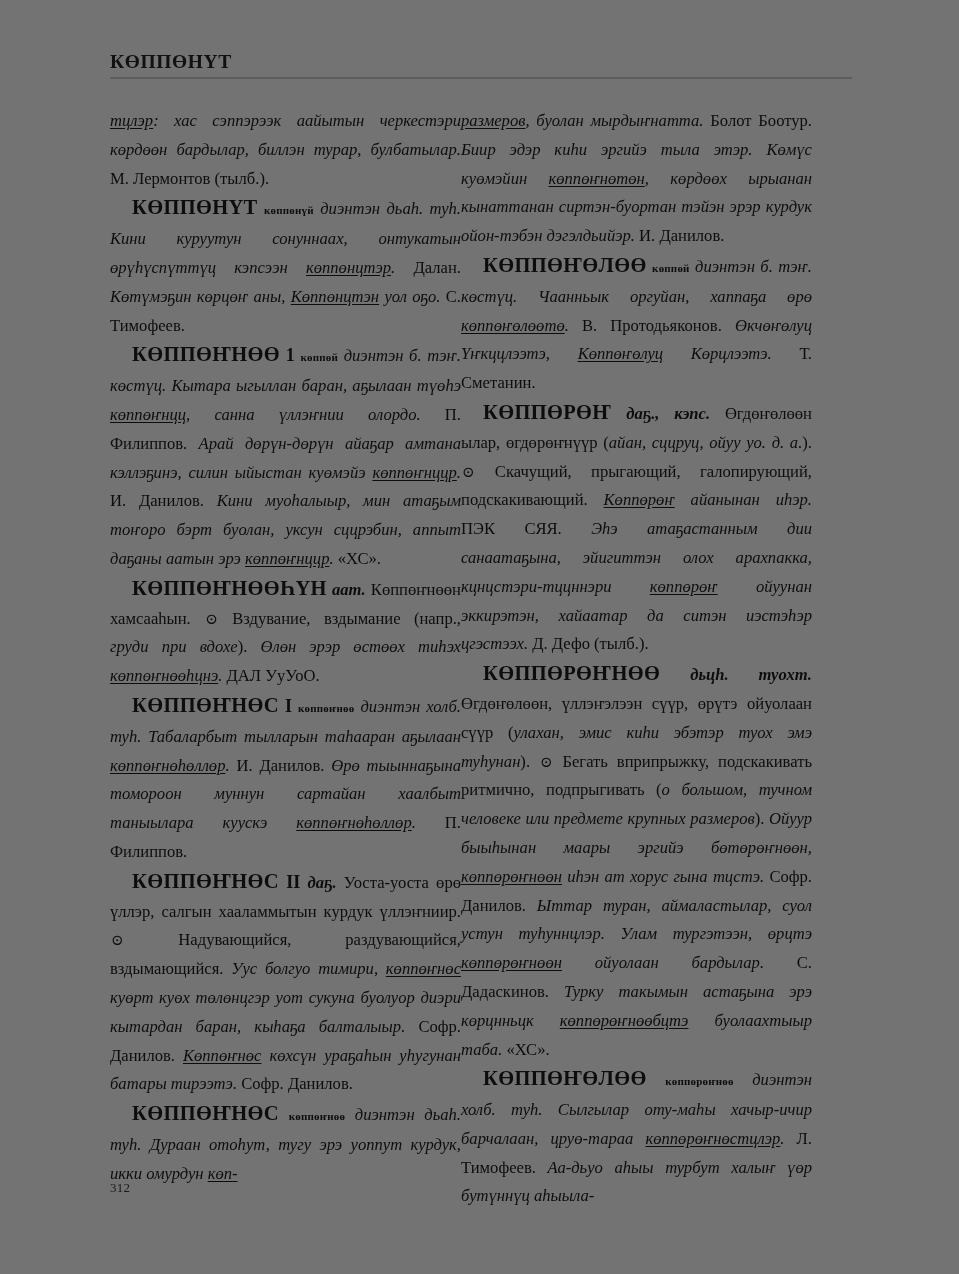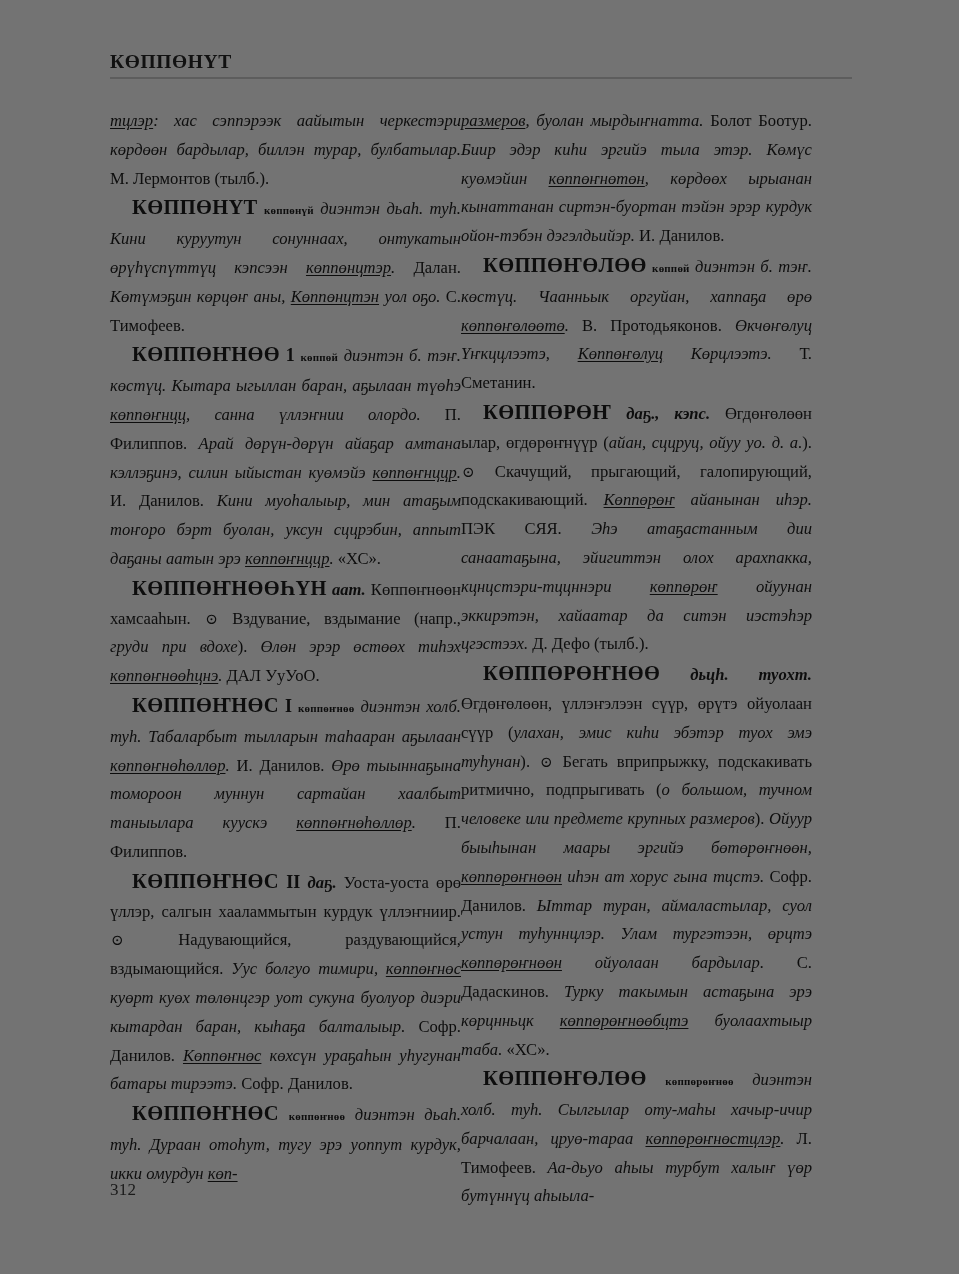--- a/index.html
+++ b/index.html
@@ -100,21 +100,21 @@
   .dot {
     font-style: normal;
     font-size: 15px;
     padding: 0 1px;
   }
   
   #folio {
     position: absolute;
     left: 110px;
     top: 1180px;
-    font-size: 17px;
+    font-size: 13px;
     font-style: normal;
     color: #1a1a1a;
     letter-spacing: 0.3px;
   }
 </style>
 </head>
 <body>
 
 <div id="page">
 

